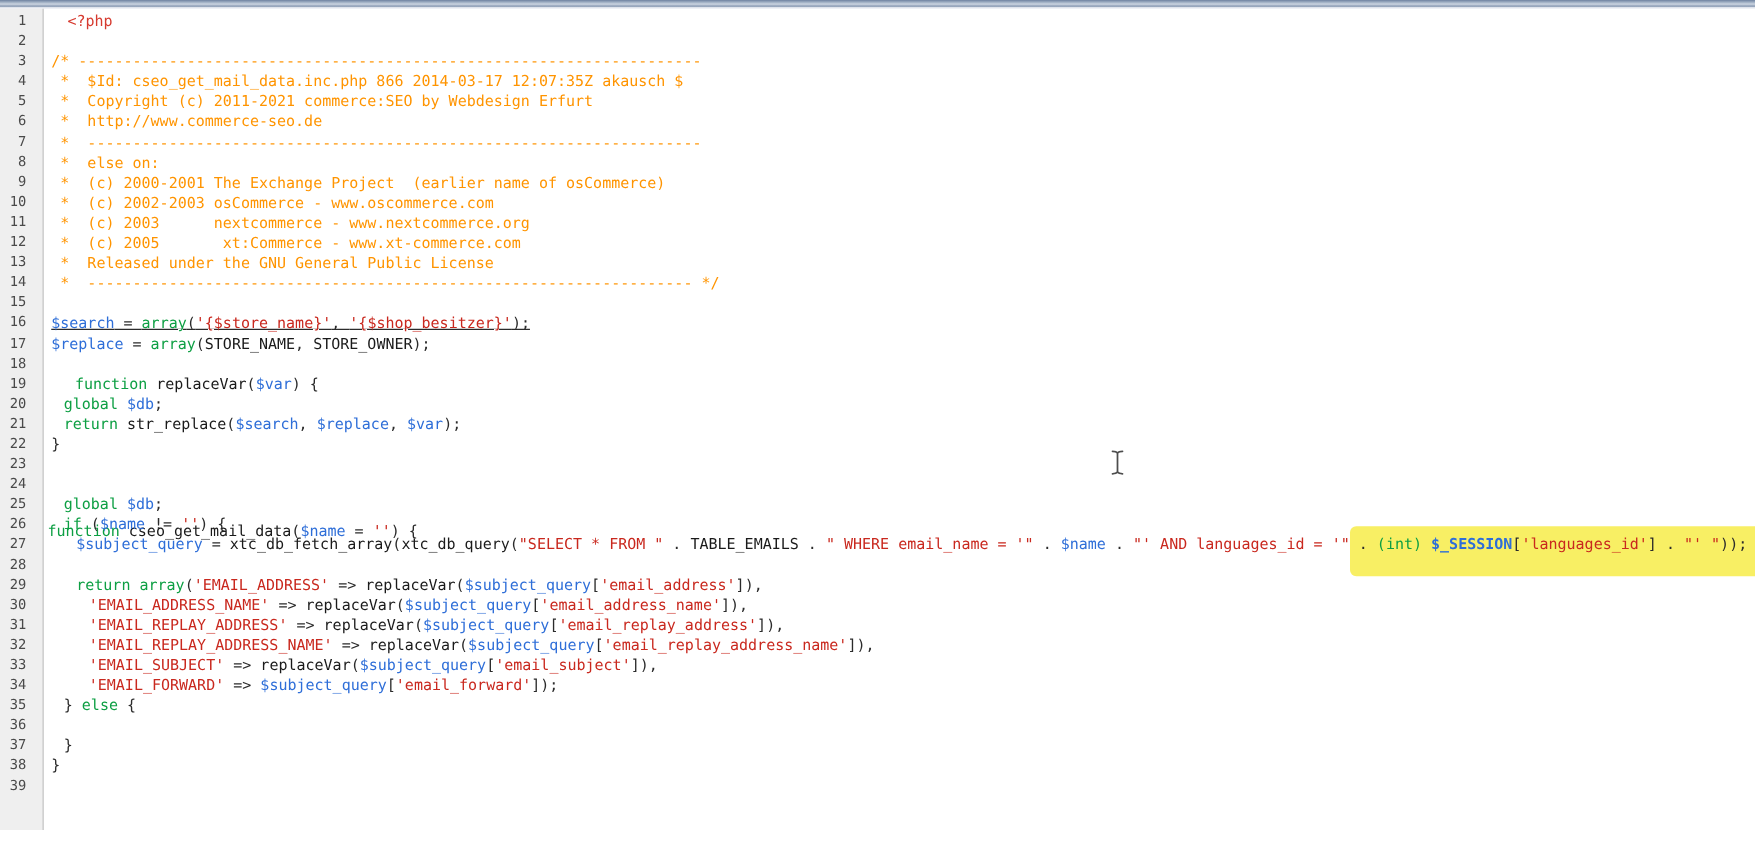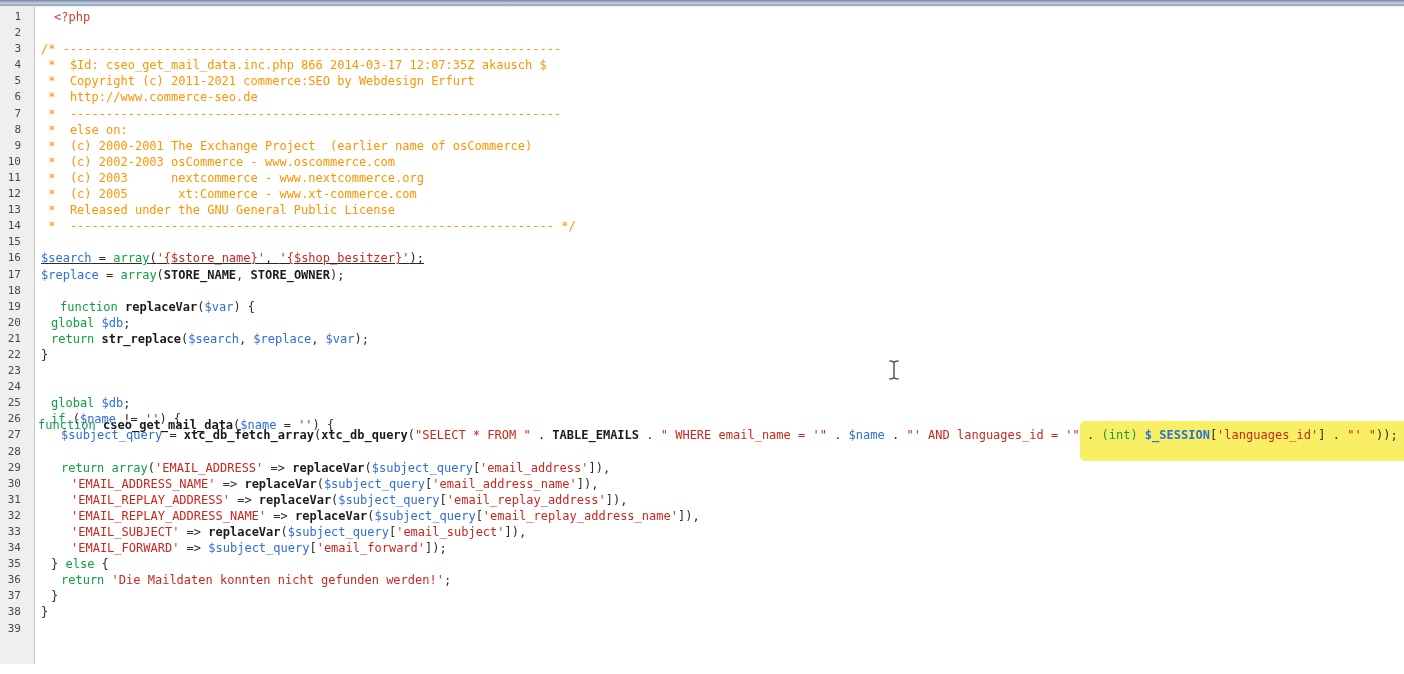--- a/index.html
+++ b/index.html
@@ -31,21 +31,21 @@
     color:var(--line-number,#4a4a4a);font-size:11px;
     position:relative;z-index:1;user-select:none;
   }
   .code{white-space:pre;position:relative;z-index:1;color:var(--plain,#2b2b2b);}
   .tk-tag {color:var(--php-tag,#d63a2f);}
   .tk-com {color:var(--comment,#ff9400);}
   .tk-kw  {color:var(--keyword,#0d9f43);}
   .tk-var {color:var(--variable,#2e6ed8);}
   .tk-svar{color:var(--variable,#2e6ed8);font-weight:bold;}
   .tk-str {color:var(--string,#c9281e);}
-  .tk-fn  {color:var(--identifier,#1a1a1a);font-weight:bold;}
+  .tk-fn  {color:var(--identifier,#1a1a1a);font-weight:normal;}
   .tk-pln {color:var(--plain,#2b2b2b);}
   .cursor{position:absolute;left:887px;top:352px;z-index:5;}
 </style>
 </head>
 <body>
 
 <div class="topbar"></div>
 
 <div class="editor">
   <div class="gutter-bg"></div>
@@ -186,21 +186,20 @@
       <div class="line">
         <span class="num">34</span>
         <span class="code" style="padding-left: 37px;"><span class="tk-str">'EMAIL_FORWARD'</span><span class="tk-pln"> =&gt; </span><span class="tk-var">$subject_query</span><span class="tk-pln">[</span><span class="tk-str">'email_forward'</span><span class="tk-pln">]);</span></span>
       </div>
       <div class="line">
         <span class="num">35</span>
         <span class="code" style="padding-left: 17px;"><span class="tk-pln">} </span><span class="tk-kw">else</span><span class="tk-pln"> {</span></span>
       </div>
       <div class="line">
         <span class="num">36</span>
-        <span class="code" style="padding-left: 27px;"><span class="tk-kw">return</span><span class="tk-pln"> </span><span class="tk-str">'Die Maildaten konnten nicht gefunden werden!'</span><span class="tk-pln">;</span></span>
       </div>
       <div class="line">
         <span class="num">37</span>
         <span class="code" style="padding-left: 17px;"><span class="tk-pln">}</span></span>
       </div>
       <div class="line">
         <span class="num">38</span>
         <span class="code" style="padding-left: 7px;"><span class="tk-pln">}</span></span>
       </div>
       <div class="line">

